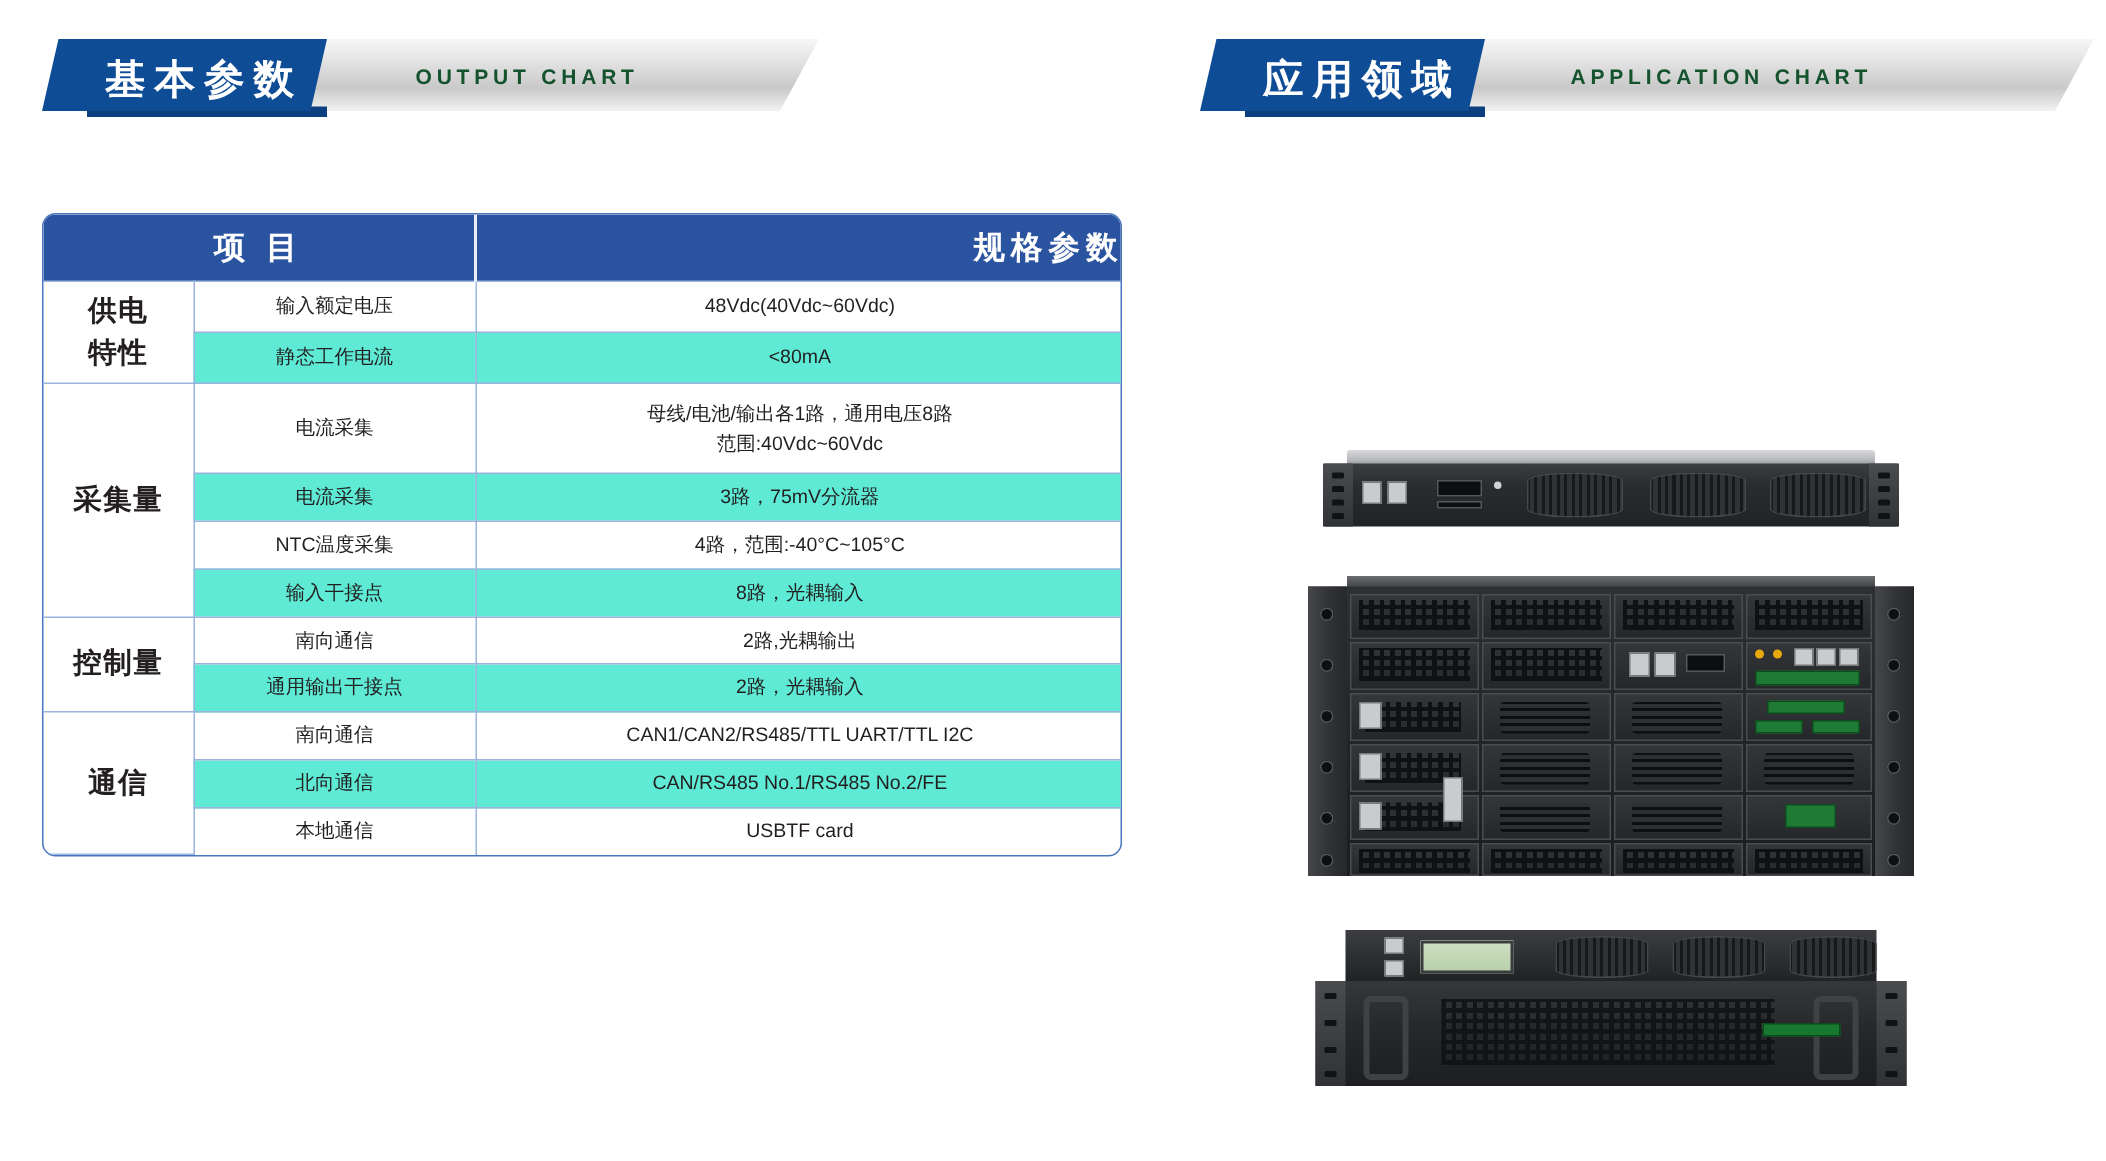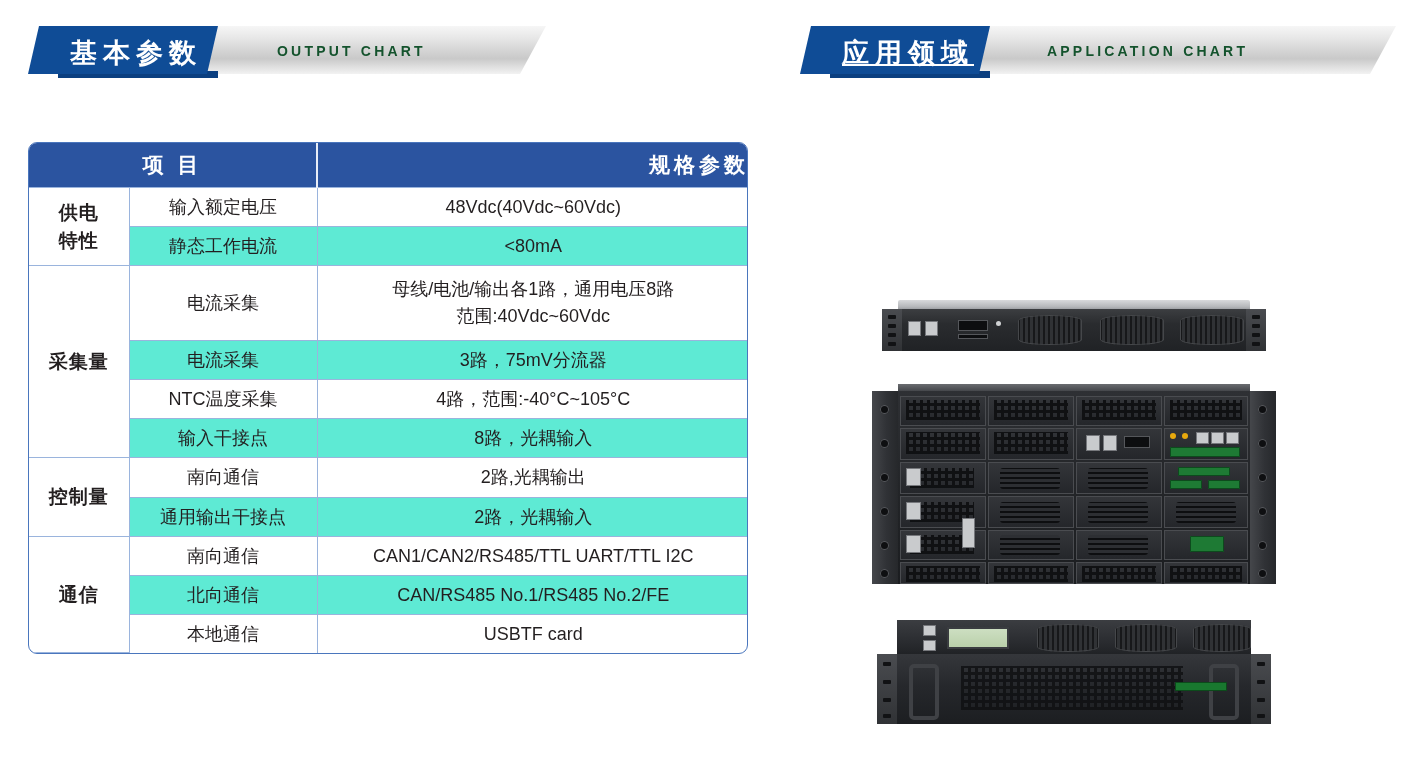--- a/index.html
+++ b/index.html
@@ -47,21 +47,21 @@
   #banner-left .gray{left:98px;width:420px;}
   #banner-left .blue{left:0;width:190px;}
   #banner-left .blue-shadow{left:30px;top:45px;width:160px;}
   #banner-left .cn{left:42px;top:9px;}
   #banner-left .en{left:249px;top:17px;}
 
   #banner-right{left:800px;top:26px;}
   #banner-right .gray{left:98px;width:498px;}
   #banner-right .blue{left:0;width:190px;}
   #banner-right .blue-shadow{left:30px;top:45px;width:160px;}
-  #banner-right .cn{left:42px;top:9px;text-decoration:underline;}
+  #banner-right .cn{left:42px;top:9px;}
   #banner-right .en{left:247px;top:17px;}
 
   
   #spec-table{
     position:absolute;left:28px;top:142px;
     width:720px;
     border:1px solid #4a76bd;
     border-radius:9px;
     overflow:hidden;
     box-sizing:border-box;
@@ -76,21 +76,21 @@
     background:#2b54a0;color:#ffffff;
     font-size:21px;font-weight:bold;letter-spacing:4px;
     height:44px;padding:0;text-align:center;
     border:none;
   }
   #spec-table th.th-sep{border-left:2px solid #e8edf7;text-align:right;}
 
   #spec-table td{
     border:1px solid #9ab4dd;
     text-align:center;
-    font-size:18px;
+    font-size:13px;
     color:#231f20;
     padding:6px 4px;
     line-height:1.45;
   }
   #spec-table td.grp{
     font-weight:bold;font-size:19px;
     border-left:none;
     letter-spacing:1px;
   }
   #spec-table tr.alt td{background:#5eead4;}

